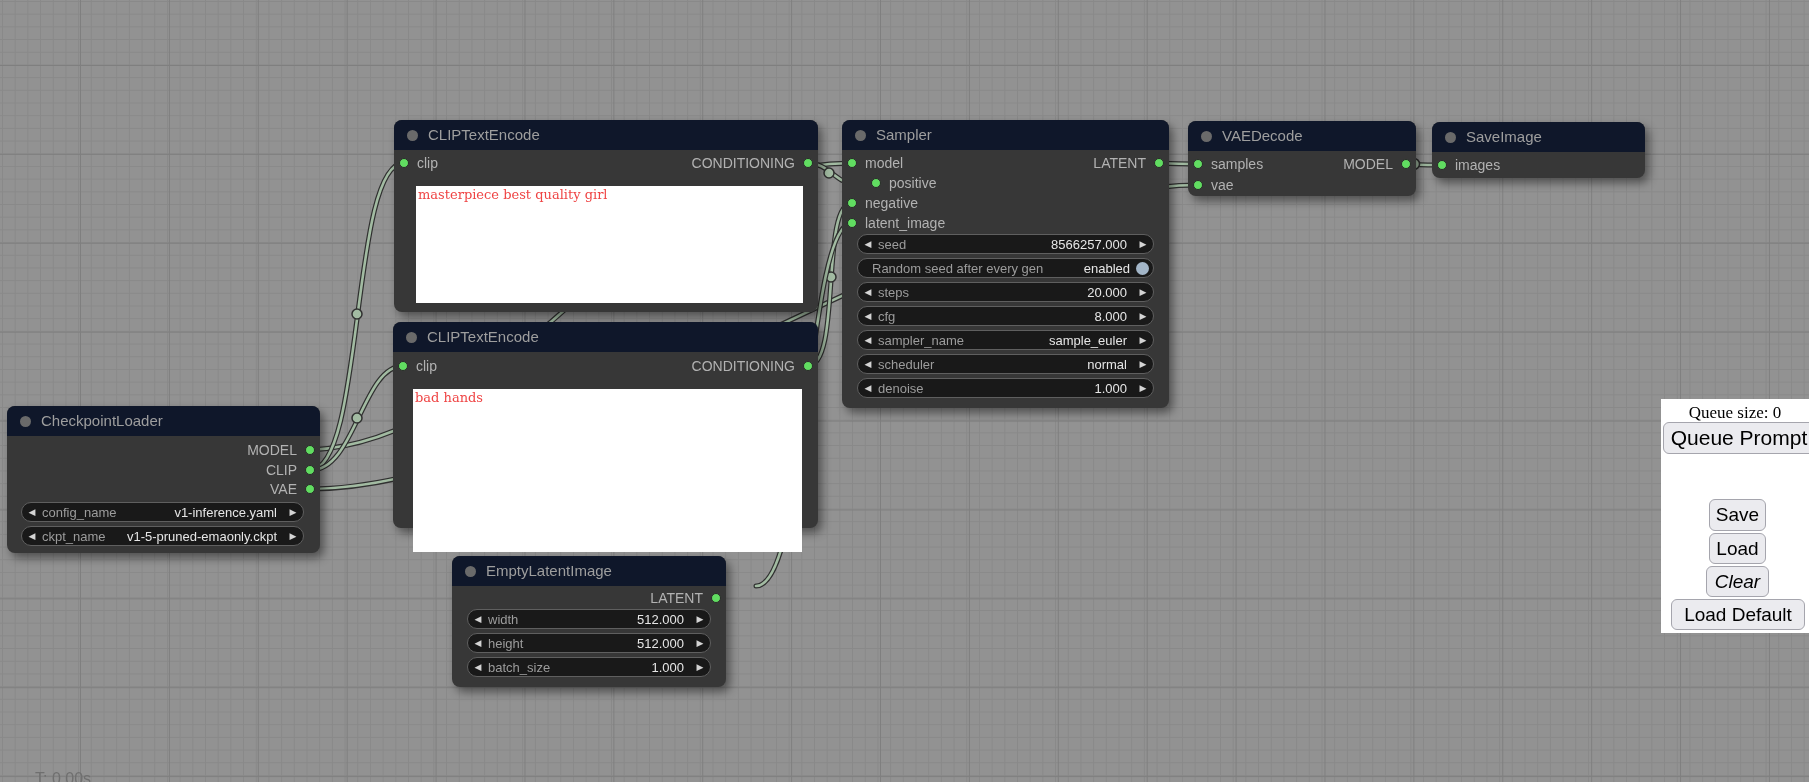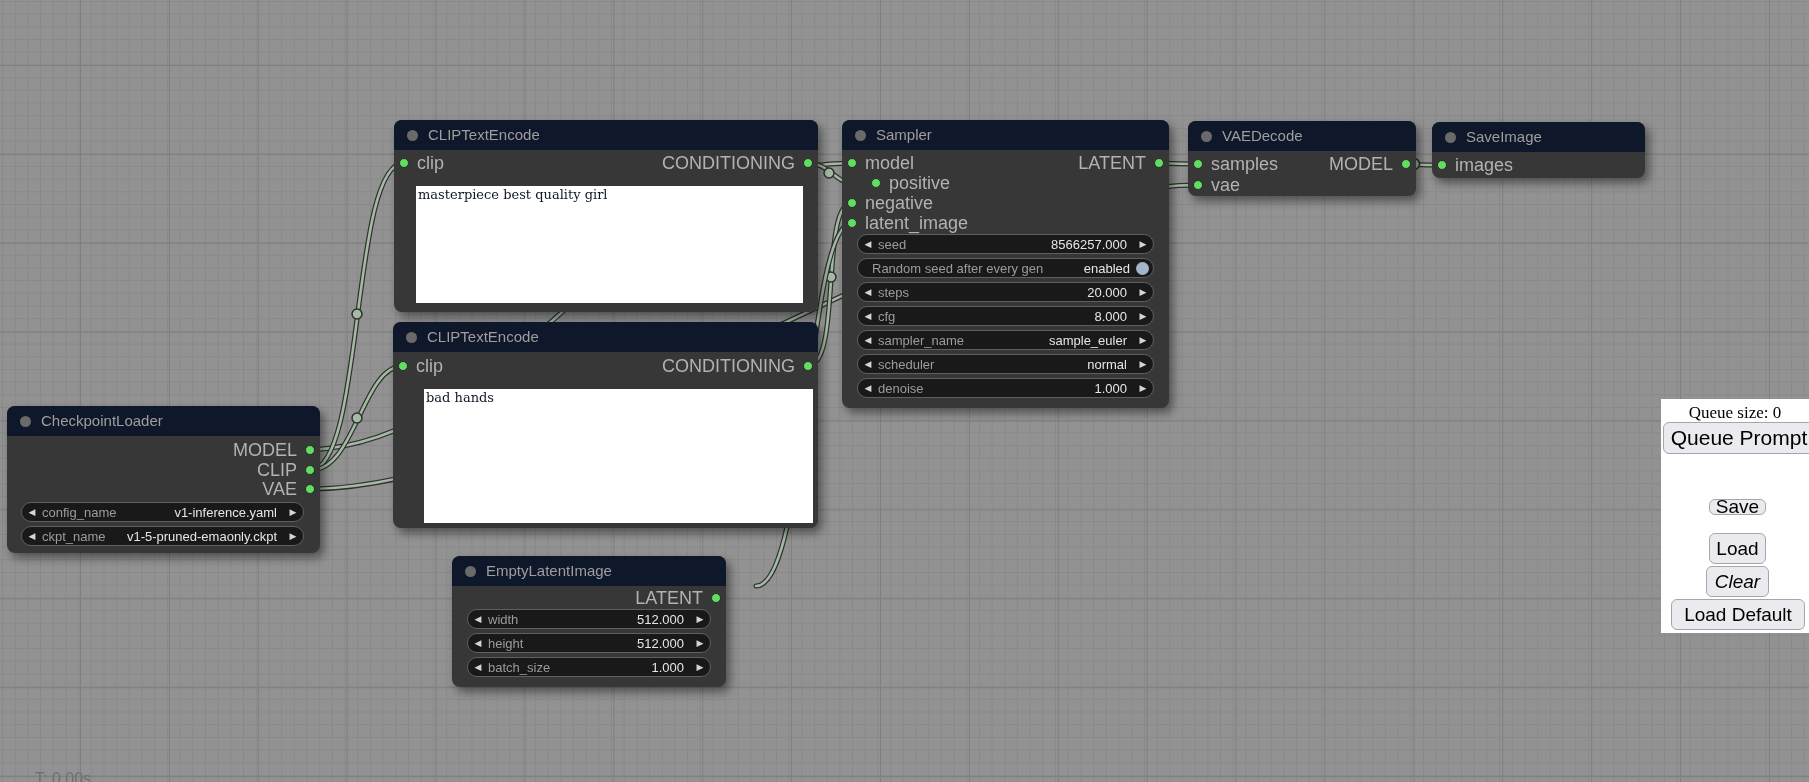--- a/index.html
+++ b/index.html
@@ -26,21 +26,21 @@
   }
   .node-title{
     position:absolute;left:0;top:0;right:0;height:30px;background:#0f172a;
     border-radius:8px 8px 0 0;color:#9e9e9e;font-size:15px;line-height:30px;
   }
   .title-dot{
     position:absolute;left:13px;top:10px;width:11px;height:11px;border-radius:50%;
     background:#6a6a6a;
   }
   .title-text{position:absolute;left:34px;}
-  .slot-row{position:absolute;height:20px;line-height:20px;font-size:18px;left:0;right:0;}
+  .slot-row{position:absolute;height:20px;line-height:20px;font-size:14px;left:0;right:0;}
   .slot-dot{
     position:absolute;top:5px;width:10px;height:10px;border-radius:50%;
     background:#61dd61;border:1px solid #2a2a2a;box-sizing:border-box;
   }
   .in-dot{left:5px;}
   .out-dot{right:5px;}
   .in-label{position:absolute;left:23px;color:#b2b2b2;}
   .out-label{position:absolute;right:23px;color:#b2b2b2;}
   .widget{
     position:absolute;left:15px;right:15px;height:20px;box-sizing:border-box;
@@ -49,40 +49,40 @@
   }
   .warrow{width:20px;text-align:center;color:#d4d4d4;font-size:9px;flex:0 0 auto;cursor:pointer;}
   .wlabel{flex:0 0 auto;}
   .wvalue{flex:1 1 auto;text-align:right;color:#e6e6e6;padding-right:6px;white-space:nowrap;}
   .toggle-pad{width:14px;flex:0 0 auto;}
   .toggle-dot{
     flex:0 0 auto;width:13px;height:13px;border-radius:50%;
     background:#a3b6c8;margin-right:4px;
   }
   .node-textarea{
-    position:absolute;background:#ffffff;color:#0f172a;border:none;resize:none;
+    position:absolute;background:#ffffff;color:#ef4444;border:none;resize:none;
     font-family:"DejaVu Serif",serif;font-size:13px;padding:1px 2px;box-sizing:border-box;
     outline:none;
   }
   #side-panel{
     position:absolute;left:1661px;top:399px;width:152px;height:234px;
     background:#ffffff;z-index:3;
   }
   #queue-size{
     position:absolute;top:4px;left:0;right:4px;text-align:center;
     font-family:"Liberation Serif",serif;font-size:17px;color:#000;
   }
   .pbtn{
     position:absolute;background:#ebebef;border:1px solid #a5a5ad;border-radius:6px;
     font-family:"Liberation Sans",sans-serif;color:#000;cursor:pointer;
     display:flex;align-items:center;justify-content:center;box-sizing:border-box;
     white-space:nowrap;
   }
   #btn-queue{left:2px;top:23px;width:152px;height:32px;font-size:21px;}
-  #btn-save {left:48px;top:100px;width:57px;height:16px;font-size:19px;}
+  #btn-save {left:48px;top:100px;width:57px;height:32px;font-size:19px;}
   #btn-load {left:48px;top:134px;width:57px;height:31px;font-size:19px;}
   #btn-clear{left:45px;top:167px;width:63px;height:31px;font-size:19px;font-style:italic;}
   #btn-loaddef{left:10px;top:200px;width:134px;height:31px;font-size:19px;}
   #timer-text{
     position:absolute;left:35px;top:770px;z-index:1;color:#6f6f6f;font-size:16px;
   }
 </style>
 </head>
 <body>
 
@@ -185,21 +185,21 @@
   <div class="node-title">
     <span class="title-dot"></span>
     <span class="title-text">CLIPTextEncode</span>
   </div>
   <div class="slot-row" style="top:34px;">
     <span class="slot-dot in-dot"></span>
     <span class="in-label">clip</span>
     <span class="out-label">CONDITIONING</span>
     <span class="slot-dot out-dot"></span>
   </div>
-  <textarea class="node-textarea" style="left: 31px; top: 67px; width: 389px; height: 134px;">bad hands</textarea>
+  <textarea class="node-textarea" style="left: 20px; top: 67px; width: 389px; height: 163px;">bad hands</textarea>
 </div>
 
 <div class="node" style="left:452px;top:556px;width:274px;height:131px;">
   <div class="node-title">
     <span class="title-dot"></span>
     <span class="title-text">EmptyLatentImage</span>
   </div>
   <div class="slot-row" style="top:32px;">
     <span class="out-label">LATENT</span>
     <span class="slot-dot out-dot"></span>

